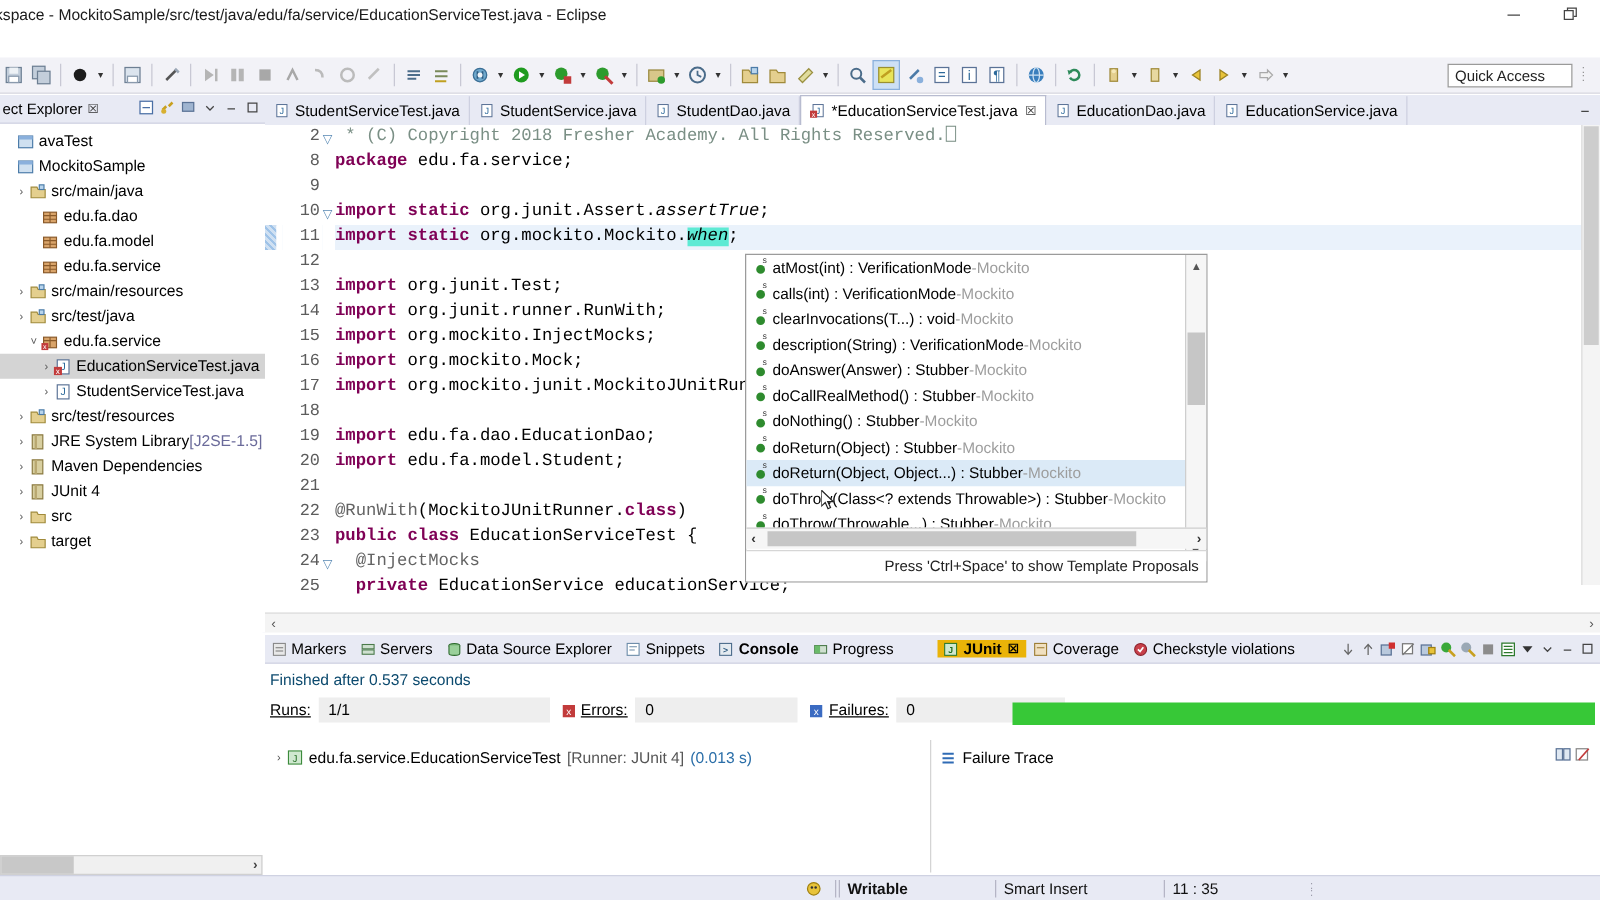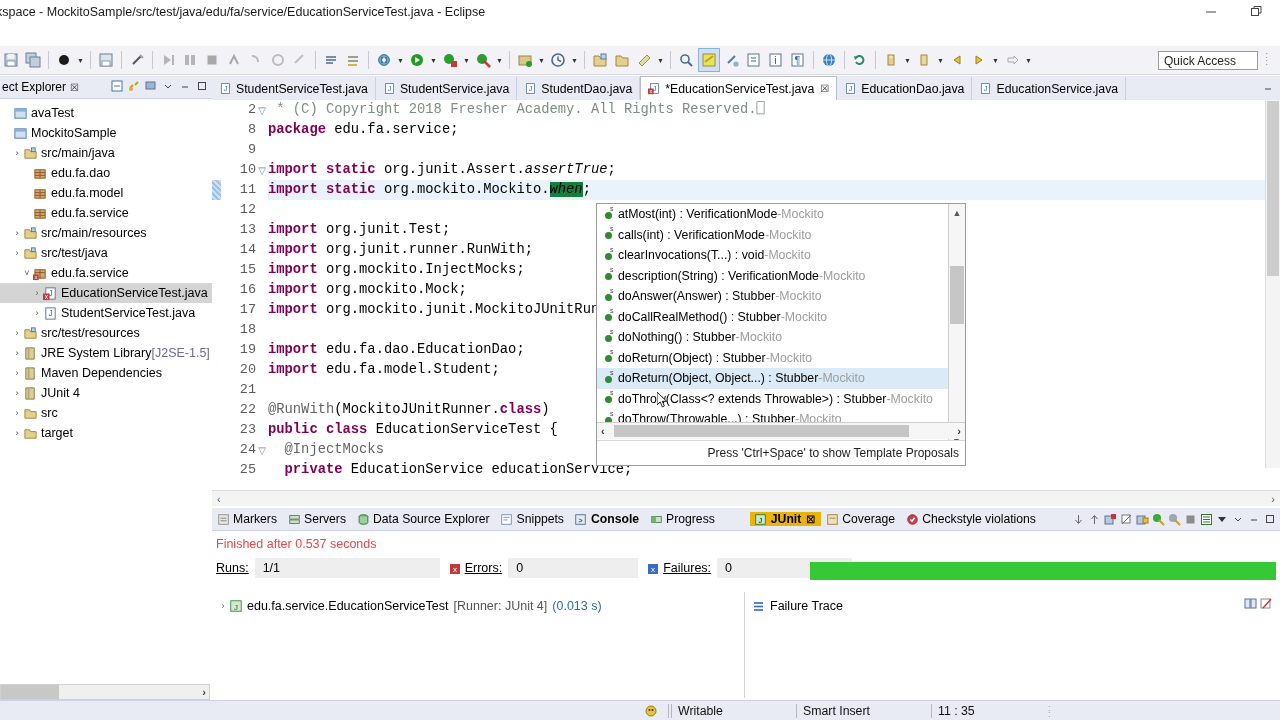--- a/index.html
+++ b/index.html
@@ -135,21 +135,21 @@
     font-family: "Liberation Mono", monospace; font-size: 13.8px;
     color: #000; white-space: pre;
   }
   .cline { height: 20px; line-height: 20px; }
   .gline { height: 20px; line-height: 20px; padding-right: 2px; }
   .kw { color: #7f0055; font-weight: bold; }
   .cmt { color: #7a8f85; }
   .ital { font-style: italic; color: #000; }
   .ann { color: #646464; }
   .hl-line { position:absolute; left:0; top:80px; width:100%; height:20px; background:#eaf2fb; }
-  .sel-word { background: #15803d; }
+  .sel-word { background: #5eead4; }
   .cursor-bar { position:absolute; left:0; top:80px; width:9px; height:20px;
       background: repeating-linear-gradient(45deg,#9fc3e8 0 2px,#cfe0f2 2px 4px); }
   .fold-minus { color:#5a8ab5; font-size: 10px; }
 
   .ed-vscroll {
     position: absolute; right: 0; top: 24px; width: 15px; height: 368px;
     background: #f4f4f4; border-left: 1px solid #dcdcdc; box-sizing:border-box;
   }
   .ed-vthumb { position:absolute; left:1px; top:1px; width:12px; height:175px; background:#cdcdcd; }
   .ed-hscroll {
@@ -211,21 +211,21 @@
     border-bottom: 1px solid #cfd2e2; position: relative;
   }
   .btab { display:flex; align-items:center; padding: 0 6px 0 4px; font-size: 12.2px; color:#000; white-space:nowrap; }
   .btab.active { background:#eab308; font-weight: bold; margin-left: 29px; }
   .btab .bic { width: 14px; height: 14px; margin-right: 3px; display:flex; align-items:center; justify-content:center;}
   .btab .x { margin-left: 5px; font-size: 10px; }
   .btab.bold { font-weight: bold; }
   .bottom-tools { position:absolute; right:2px; top:2px; display:flex; align-items:center; }
   .bt-ic { width:16px; height:18px; display:flex; align-items:center; justify-content:center; }
 
-  .junit-status { padding: 6px 4px 2px 4px; font-size: 12.5px; color:#ef4444; }
+  .junit-status { padding: 6px 4px 2px 4px; font-size: 12.5px; color:#0c4a6e; }
   .junit-counts {
     margin: 5px 4px 0 4px; height: 20px; display:flex; align-items:center;
     font-size: 12.5px;
   }
   .jc-cell { display:flex; align-items:center; height:20px; }
   .jc-label { color:#000; margin-right: 6px; text-decoration: underline; }
   .jc-box { background:#eeeeee; height:20px; display:flex; align-items:center; padding: 0 8px; min-width: 120px; box-sizing:border-box;}
   .jc-ic { width:10px; height:10px; margin-right:5px; }
   .junit-bar { position:absolute; left:810px; top:562px; width:466px; height:18px; background:#37c837; }
   .junit-split {
@@ -1201,21 +1201,21 @@
     <div style="width:640px;"></div>
     <span class="sb-ic">
       <svg width="14" height="14" viewBox="0 0 14 14">
           <circle cx="7" cy="7" r="5" fill="#e8c33a" stroke="#a08010"></circle>
           <circle cx="5.5" cy="6" r="1" fill="#333"></circle>
           <circle cx="8.5" cy="6" r="1" fill="#333"></circle>
         </svg>
     </span>
     <span class="sb-sep"></span>
       <span class="sb-sep" style="margin-left:-4px;"></span>
-    <span class="sb-cell" style="width:112px;">Writable</span>
+    <span class="sb-cell" style="width:112px;font-weight:bold;">Writable</span>
     <span class="sb-sep"></span>
     <span class="sb-cell" style="width:122px;">Smart Insert</span>
     <span class="sb-sep"></span>
     <span class="sb-cell" style="width:110px;">11 : 35</span>
     <span class="sb-dots">:<br>:</span>
   </div>
 
 </div>
 
 </body></html>

